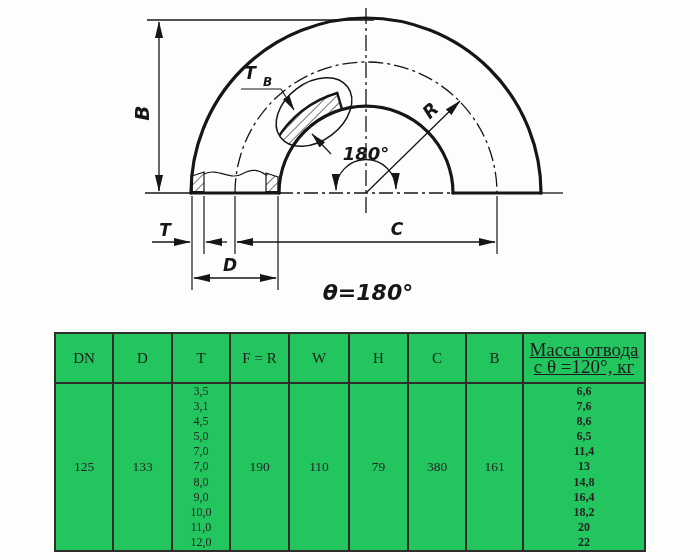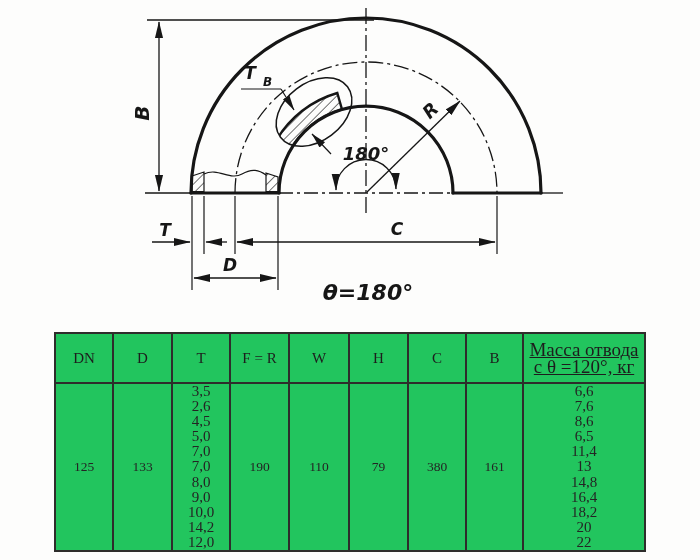--- a/index.html
+++ b/index.html
@@ -26,22 +26,22 @@
   table.dims th, table.dims td{
     border:2px solid #2e2d2b;
     text-align:center;vertical-align:middle;
     padding:0;font-weight:normal;
   }
   table.dims thead th{
     height:48px;font-size:15px;line-height:17px;color:#1d1d1d;
   }
   table.dims tbody td{font-size:13.5px;height:165px;}
   .mass-header div{font-size:19px;line-height:17px;text-decoration:underline;}
-  .stack div{line-height:15.1px;font-size:15px;}
-  .stack.bold div{font-weight:normal;}
+  .stack div{line-height:15.1px;font-size:12px;}
+  .stack.bold div{font-weight:bold;}
 </style>
 </head>
 <body>
 
 <div class="sheet">
 
   <svg class="drawing" width="700" height="330" viewBox="0 0 700 330">
     <defs>
       <marker id="arr" viewBox="0 0 12 8" markerWidth="13" markerHeight="9" refX="11.5" refY="4" orient="auto-start-reverse">
         <path d="M0,1.1 L12,4 L0,6.9 Z" fill="#161616"></path>
@@ -160,29 +160,29 @@
         </th>
       </tr>
     </thead>
     <tbody>
       <tr>
         <td>125</td>
         <td>133</td>
         <td>
           <div class="stack">
               <div>3,5</div>
-              <div>2,6</div>
+              <div>3,1</div>
               <div>4,5</div>
               <div>5,0</div>
               <div>7,0</div>
               <div>7,0</div>
               <div>8,0</div>
               <div>9,0</div>
               <div>10,0</div>
-              <div>14,2</div>
+              <div>11,0</div>
               <div>12,0</div>
             </div>
         </td>
         <td>190</td>
         <td>110</td>
         <td>79</td>
         <td>380</td>
         <td>161</td>
         <td>
           <div class="stack bold">

